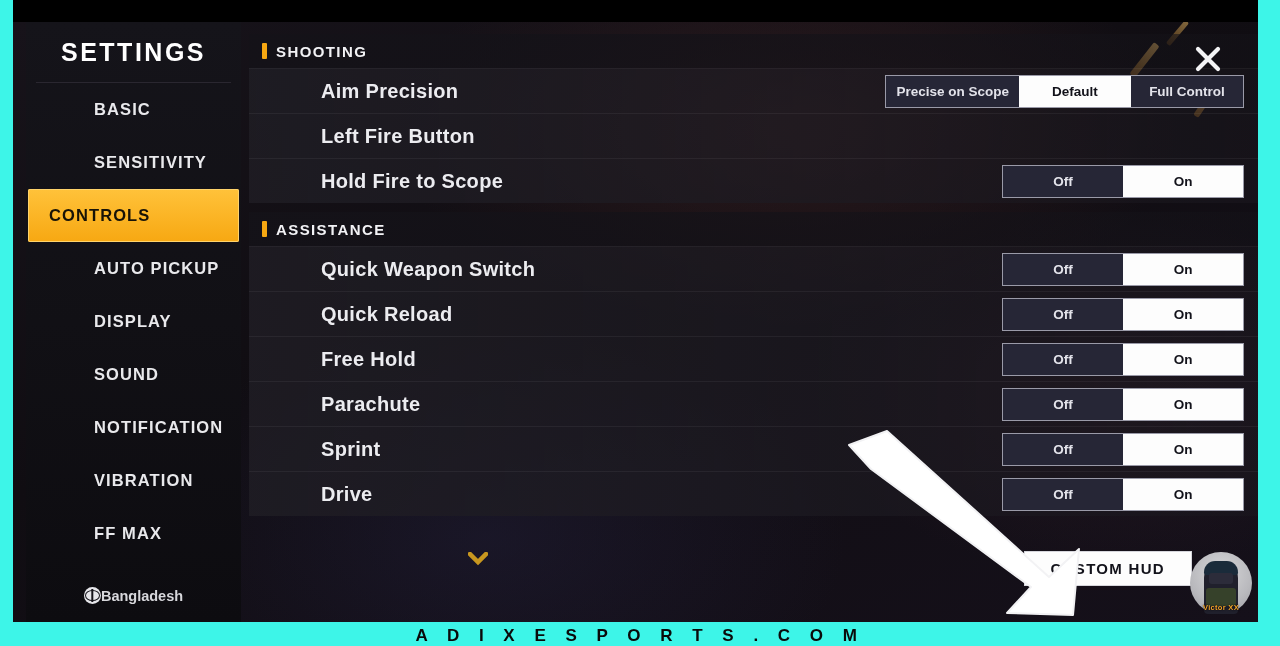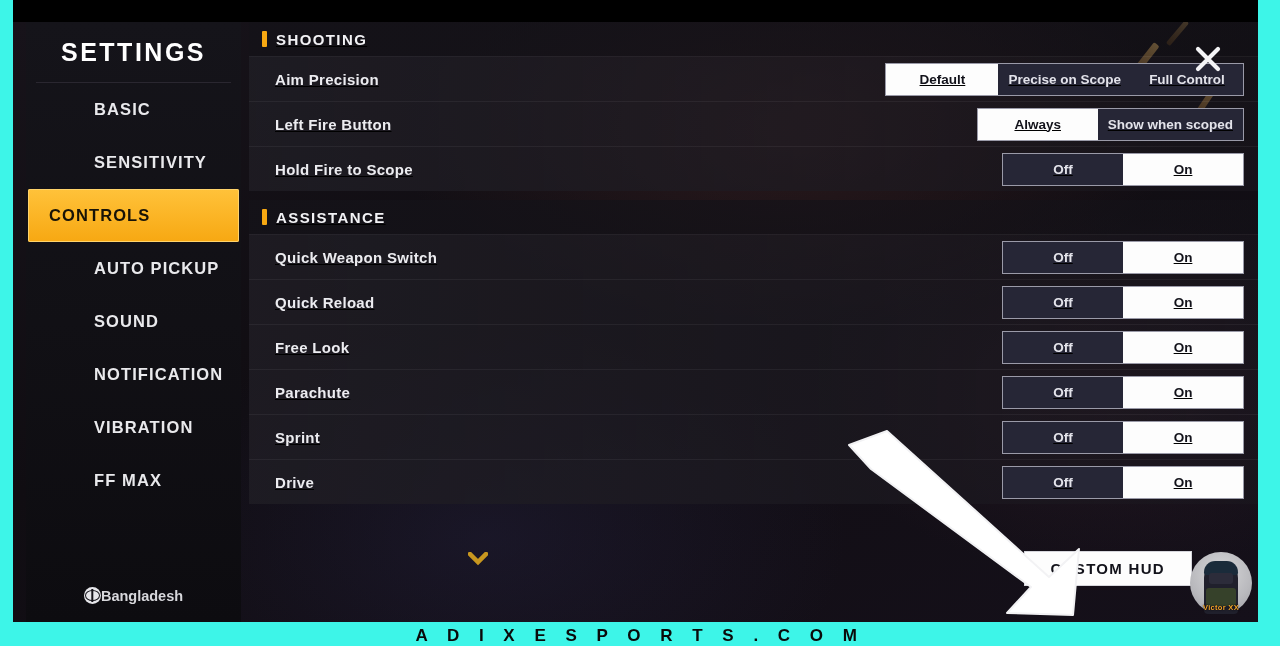--- a/index.html
+++ b/index.html
@@ -46,32 +46,32 @@
   #lang{position:absolute;left:0;bottom:18px;width:215px;display:flex;align-items:center;
     justify-content:center;gap:0;color:#d8d8dc;font-size:14.5px;font-weight:600;}
   .globe{width:17px;height:17px;border-radius:50%;background:#e6e6ea;position:relative;
     display:inline-block;flex:0 0 auto;}
   .globe::before{content:"";position:absolute;inset:3px 1px;border:1.4px solid #15141a;
     border-radius:50%;}
   .globe::after{content:"";position:absolute;left:50%;top:2px;bottom:2px;width:1.4px;
     background:#15141a;transform:translateX(-50%);}
 
   
-  #content{position:absolute;left:236px;top:0;width:1009px;height:600px;z-index:8;text-decoration:underline;}
+  #content{position:absolute;left:236px;top:12px;width:1009px;height:600px;z-index:8;}
   .section{margin-bottom:9px;}
   .section-head{display:flex;align-items:center;gap:9px;height:34px;padding-left:13px;
     background:linear-gradient(90deg,rgba(20,18,24,.92),rgba(20,18,24,.55));}
   .section-bar{width:5px;height:16px;background:#f7a812;border-radius:1px;}
   .section-title{color:#f2f2f5;font-size:15px;font-weight:700;letter-spacing:1.4px;}
   .rows{background:linear-gradient(90deg,rgba(31,29,36,.85),rgba(26,23,30,.55));
     border-top:1px solid rgba(255,255,255,.045);}
   .row{height:44px;display:flex;align-items:center;justify-content:space-between;
     padding:0 14px 0 26px;border-bottom:1px solid rgba(255,255,255,.055);position:relative;}
   .row:last-child{border-bottom:none;}
-  .row-label{color:#ececf0;font-size:15px;font-weight:600;letter-spacing:.3px;}
+  .row-label{color:#ececf0;font-size:20px;font-weight:600;letter-spacing:.3px;margin-left:46px;}
 
   
   .seg{display:flex;align-items:stretch;height:31px;border:1.5px solid #9a9aa8;
     background:#262636;overflow:hidden;}
   .seg-opt{display:flex;align-items:center;justify-content:center;
     color:#e3e3ea;font-size:13.5px;font-weight:600;padding:0 10px;white-space:nowrap;}
   .seg-opt.on{background:#fdfdfd;color:#12121a;}
   .seg.w-onoff .seg-opt{width:100px;}
   .seg.w-aim .seg-opt{min-width:92px;}
   .seg.w-fire .seg-opt{min-width:100px;}
@@ -130,20 +130,23 @@
           <div class="nav-item">
             <span>SENSITIVITY</span>
           </div>
           <div class="nav-item active">
             <span>CONTROLS</span>
           </div>
           <div class="nav-item">
             <span>AUTO PICKUP</span>
           </div>
           <div class="nav-item">
+            <span>DISPLAY</span>
+          </div>
+          <div class="nav-item">
             <span>SOUND</span>
           </div>
           <div class="nav-item">
             <span>NOTIFICATION</span>
           </div>
           <div class="nav-item">
             <span>VIBRATION</span>
           </div>
           <div class="nav-item">
             <span>FF MAX</span>
@@ -158,31 +161,27 @@
     <div id="content">
         <div class="section">
           <div class="section-head">
             <span class="section-bar"></span>
             <span class="section-title">SHOOTING</span>
           </div>
           <div class="rows">
             <div class="row">
               <div class="row-label">Aim Precision</div>
               <div class="seg w-aim">
+                <div class="seg-opt">Precise on Scope</div>
                 <div class="seg-opt on">Default</div>
-                <div class="seg-opt">Precise on Scope</div>
                 <div class="seg-opt">Full Control</div>
               </div>
             </div>
             <div class="row">
               <div class="row-label">Left Fire Button</div>
-              <div class="seg w-fire">
-                <div class="seg-opt on">Always</div>
-                <div class="seg-opt">Show when scoped</div>
-              </div>
             </div>
             <div class="row">
               <div class="row-label">Hold Fire to Scope</div>
               <div class="seg w-onoff">
                 <div class="seg-opt">Off</div>
                 <div class="seg-opt on">On</div>
               </div>
             </div>
           </div>
         </div>
@@ -200,21 +199,21 @@
               </div>
             </div>
             <div class="row">
               <div class="row-label">Quick Reload</div>
               <div class="seg w-onoff">
                 <div class="seg-opt">Off</div>
                 <div class="seg-opt on">On</div>
               </div>
             </div>
             <div class="row">
-              <div class="row-label">Free Look</div>
+              <div class="row-label">Free Hold</div>
               <div class="seg w-onoff">
                 <div class="seg-opt">Off</div>
                 <div class="seg-opt on">On</div>
               </div>
             </div>
             <div class="row">
               <div class="row-label">Parachute</div>
               <div class="seg w-onoff">
                 <div class="seg-opt">Off</div>
                 <div class="seg-opt on">On</div>

